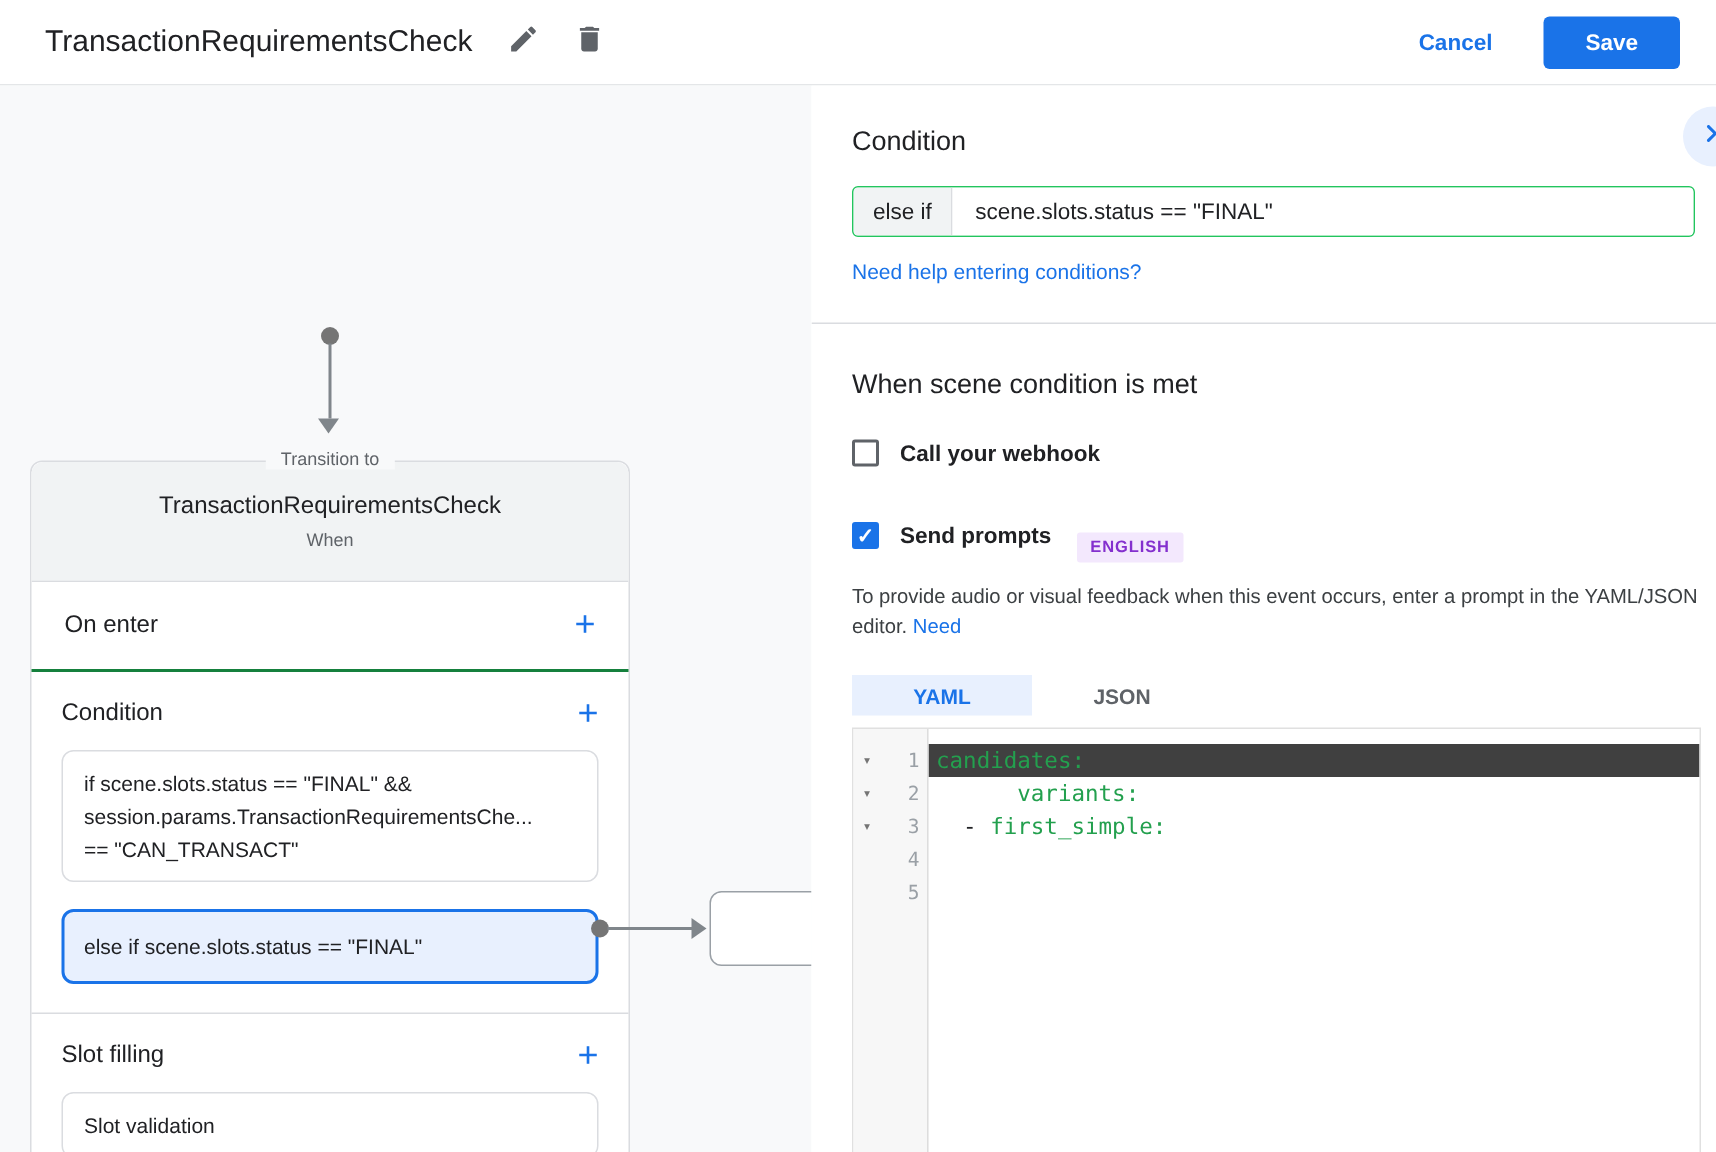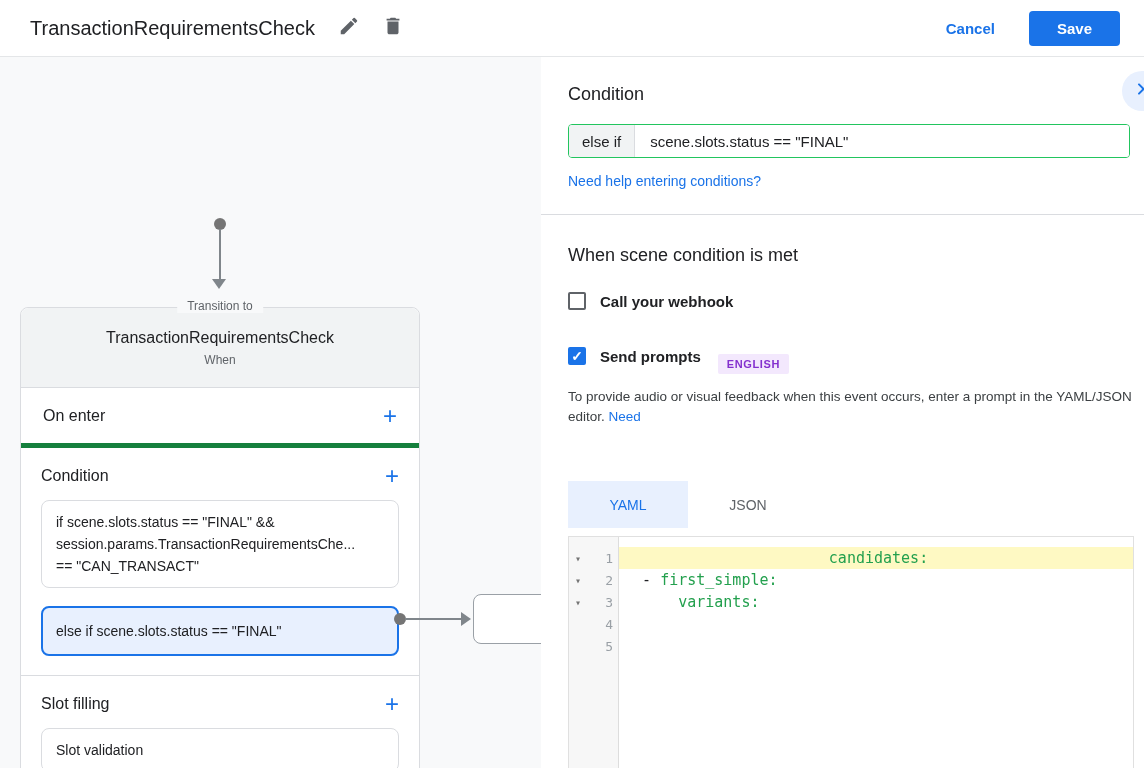--- a/index.html
+++ b/index.html
@@ -39,21 +39,21 @@
   .arrow-hline { position:absolute; height:2px; background:#80868b; }
   .arrow-head-right { position:absolute; width:0; height:0;
     border-top:7px solid transparent; border-bottom:7px solid transparent; border-left:10px solid #80868b; }
 
   .scene-card { position:absolute; left:20px; top:250px; width:400px; height:560px;
     background:#fff; border:1px solid #dadce0; border-radius:8px 8px 0 0; }
   .scene-header { height:80px; background:#f1f3f4; border-bottom:1px solid #dadce0;
     border-radius:8px 8px 0 0; display:flex; flex-direction:column; align-items:center; justify-content:center; }
   .scene-title { font-size:16px; color:#202124; margin-bottom:6px; }
   .scene-subtitle { font-size:12px; color:#5f6368; }
-  .card-row { height:60px; border-bottom:5px solid #15803d; display:flex; align-items:center;
+  .card-row { height:60px; border-bottom:2px solid #15803d; display:flex; align-items:center;
     justify-content:space-between; padding:0 22px; }
   .card-row .row-label { font-size:16px; color:#202124; }
   .plus { color:#1a73e8; font-size:24px; font-weight:normal; line-height:1; cursor:pointer; }
   .card-section { border-bottom:1px solid #dadce0; padding:16px 20px 19px 20px; }
   .card-section:last-child { border-bottom:none; }
   .section-head { display:flex; align-items:center; justify-content:space-between; margin-bottom:12px; }
   .section-head .row-label { font-size:16px; color:#202124; }
   .cond-box { border:1px solid #dadce0; border-radius:8px; padding:10px 14px;
     font-size:14px; line-height:22px; color:#202124; background:#fff; }
   .cond-box.selected { background:#e8f0fe; border:2px solid #1a73e8; margin-top:18px; padding:12px 13px; }
@@ -83,33 +83,33 @@
     background:#fff; flex:none; cursor:pointer; }
   .checkbox.checked { background:#1a73e8; border-color:#1a73e8; color:#fff;
     display:flex; align-items:center; justify-content:center; font-size:14px; font-weight:bold; }
   .check-label { font-size:15px; font-weight:bold; color:#202124; margin-left:14px; }
   .lang-badge { margin-left:17px; background:#f3e8fd; color:#8430ce; font-size:11px;
     font-weight:bold; letter-spacing:0.6px; padding:4px 9px; border-radius:2px;margin-top:16px; }
   .desc { margin-top:13px; font-size:13.5px; line-height:20px; color:#3c4043; width:566px; }
   .desc a { color:#1a73e8; text-decoration:none; cursor:pointer; }
 
   .tabs { display:flex; margin-top:22px; }
-  .tab { width:120px; height:47px; display:flex; align-items:center; justify-content:center;
-    font-size:14px; font-weight:normal; color:#5f6368; cursor:pointer;margin-top:32px; }
+  .tab { width:120px; height:27px; display:flex; align-items:center; justify-content:center;
+    font-size:14px; font-weight:bold; color:#5f6368; cursor:pointer; }
   .tab.active { background:#e8f0fe; color:#1a73e8; }
 
   .editor { margin-top:8px; width:566px; height:310px; border:1px solid #e0e0e0;
     display:flex; background:#fff; font-family:"DejaVu Sans Mono", monospace; font-size:15px; }
   .gutter { width:50px; background:#f7f7f7; border-right:1px solid #ddd; padding-top:10px; flex:none; }
   .gutter-row { height:22px; display:flex; align-items:center; }
   .fold { width:18px; text-align:center; color:#757575; font-size:10px; }
   .lnum { flex:1; text-align:right; padding-right:5px; color:#9aa0a6; font-size:13px; }
   .code { flex:1; padding-top:10px; overflow:hidden; }
   .code-line { height:22px; line-height:22px; white-space:pre; padding-left:5px; }
-  .code-line.active { background:#fef9c3;text-align:center; }
+  .code-line.active { background:#404040; }
   .tok-key { color:#23a04e; }
   .tok-plain { color:#202124; }
 </style>
 </head>
 <body>
 
 <div class="topbar">
   <div class="topbar-title">TransactionRequirementsCheck</div>
   <div class="topbar-icons">
     <div class="icon-btn">
@@ -245,20 +245,20 @@
           <span class="fold"></span>
           <span class="lnum">4</span>
         </div>
         <div class="gutter-row">
           <span class="fold"></span>
           <span class="lnum">5</span>
         </div>
       </div>
       <div class="code">
         <div class="code-line active"><span class="tok-key">candidates:</span></div>
+        <div class="code-line"><span class="tok-plain">      </span><span class="tok-key">variants:</span></div>
         <div class="code-line"><span class="tok-plain">  - </span><span class="tok-key">first_simple:</span></div>
-        <div class="code-line"><span class="tok-plain">      </span><span class="tok-key">variants:</span></div>
         <div class="code-line"></div>
       </div>
     </div>
 
   </div>
 </div>
 
 </body></html>

